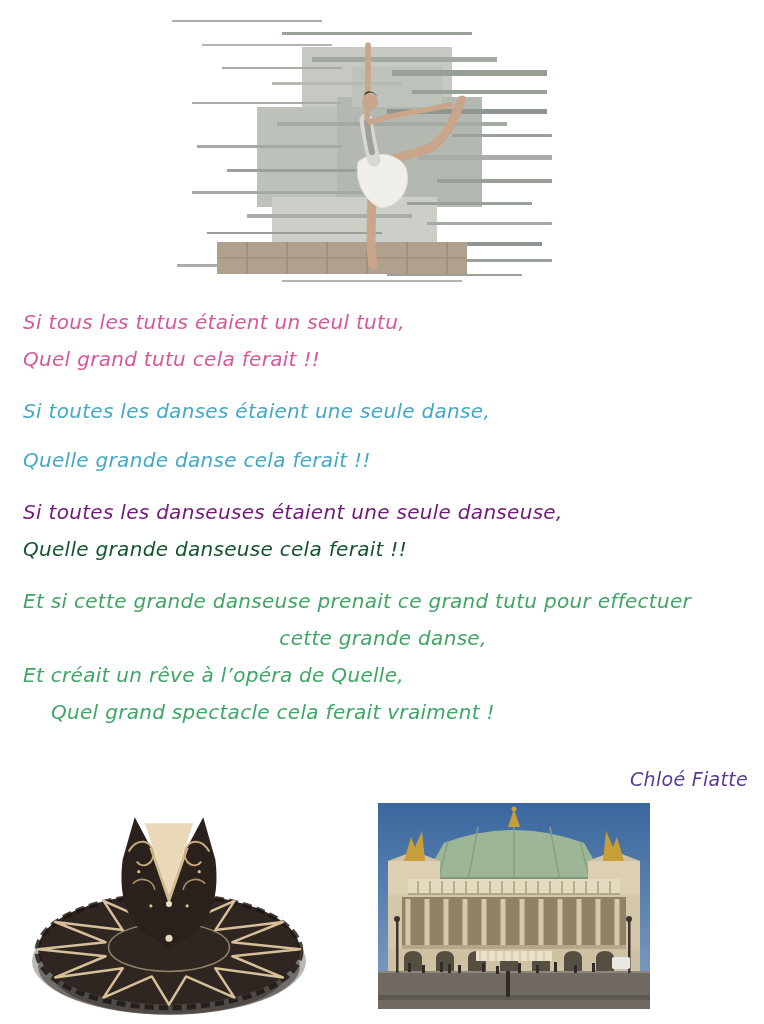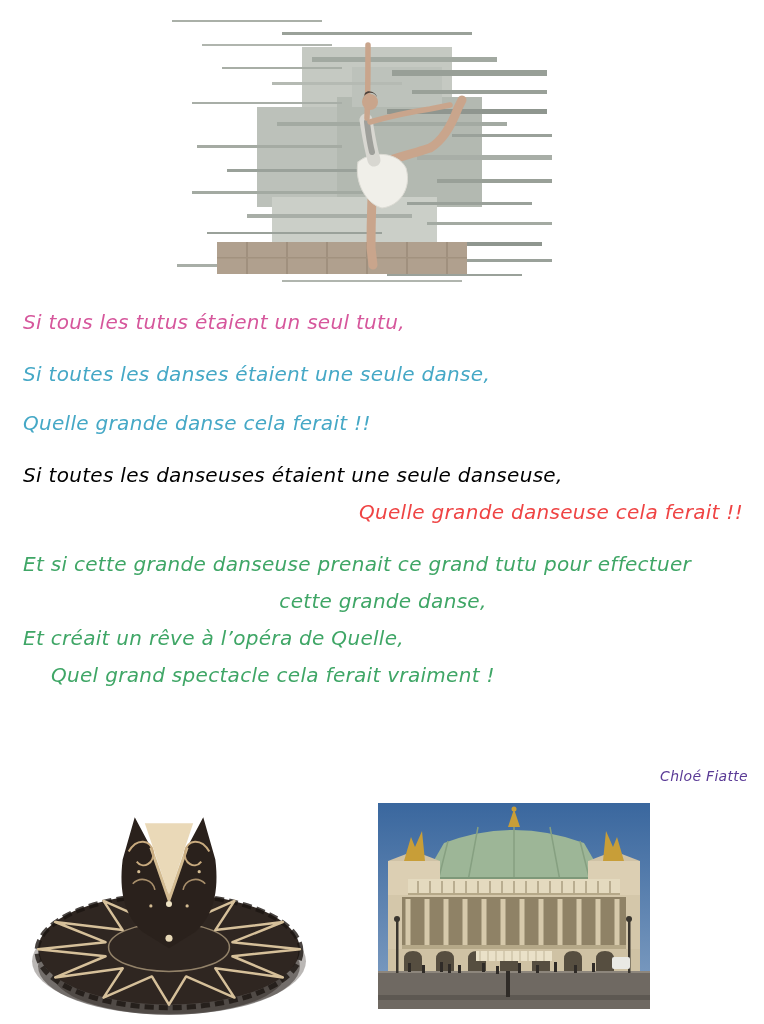--- a/index.html
+++ b/index.html
@@ -15,21 +15,21 @@
     line-height:37px;
     letter-spacing:0.3px;
     white-space:nowrap;
   }
   .author{
     position:absolute;
     top:768px;
     right:16px;
     font-family:"DejaVu Sans",sans-serif;
     font-style:italic;
-    font-size:14px;
+    font-size:19px;
     letter-spacing:0.3px;
   }
 </style>
 </head>
 <body>
 
 <div class="page">
 
   <svg class="figure" style="left:162px;top:12px;" width="398" height="278" viewBox="0 0 398 278" aria-hidden="true">
 
@@ -91,28 +91,29 @@
       <path d="M208 110 C222 106 248 100 268 97 L288 93" stroke="#c9a58c" stroke-width="5.5"></path>
 
       <circle cx="208" cy="90" r="8" fill="#c9a58c" stroke="none"></circle>
       <path d="M201 87 C202 80 212 78 215 85 C214 81 207 77 203 81 Z" fill="#4a3f38" stroke="none"></path>
     </g>
   </svg>
 
   <div class="poem">
     <div class="stanza">
       <div class="poem-line" style="color: rgb(214, 87, 156);">Si tous les tutus étaient un seul tutu,</div>
+      <div class="poem-line" style="color: rgb(214, 87, 156);">Quel grand tutu cela ferait !!</div>
     </div>
     <div class="stanza">
       <div class="poem-line" style="color: rgb(69, 168, 198);">Si toutes les danses étaient une seule danse,</div>
       <div class="poem-line" style="color: rgb(69, 168, 198); margin-top: 12px;">Quelle grande danse cela ferait !!</div>
     </div>
     <div class="stanza">
-      <div class="poem-line" style="color: #000000;">Si toutes les danseuses étaient une seule danseuse,</div>
-      <div class="poem-line" style="color: #ef4444; text-align: right;">Quelle grande danseuse cela ferait !!</div>
+      <div class="poem-line" style="color: #701a75;">Si toutes les danseuses étaient une seule danseuse,</div>
+      <div class="poem-line" style="color: #14532d;">Quelle grande danseuse cela ferait !!</div>
     </div>
     <div class="stanza">
       <div class="poem-line" style="color: rgb(63, 166, 102);">Et si cette grande danseuse prenait ce grand tutu pour effectuer</div>
       <div class="poem-line" style="color: rgb(63, 166, 102); text-align: center;">cette grande danse,</div>
       <div class="poem-line" style="color: rgb(63, 166, 102);">Et créait un rêve à l’opéra de Quelle,</div>
       <div class="poem-line" style="color: rgb(63, 166, 102); margin-left: 28px;">Quel grand spectacle cela ferait vraiment !</div>
     </div>
   </div>
 
   <div class="author" style="color: rgb(90, 58, 150);">Chloé Fiatte</div>

